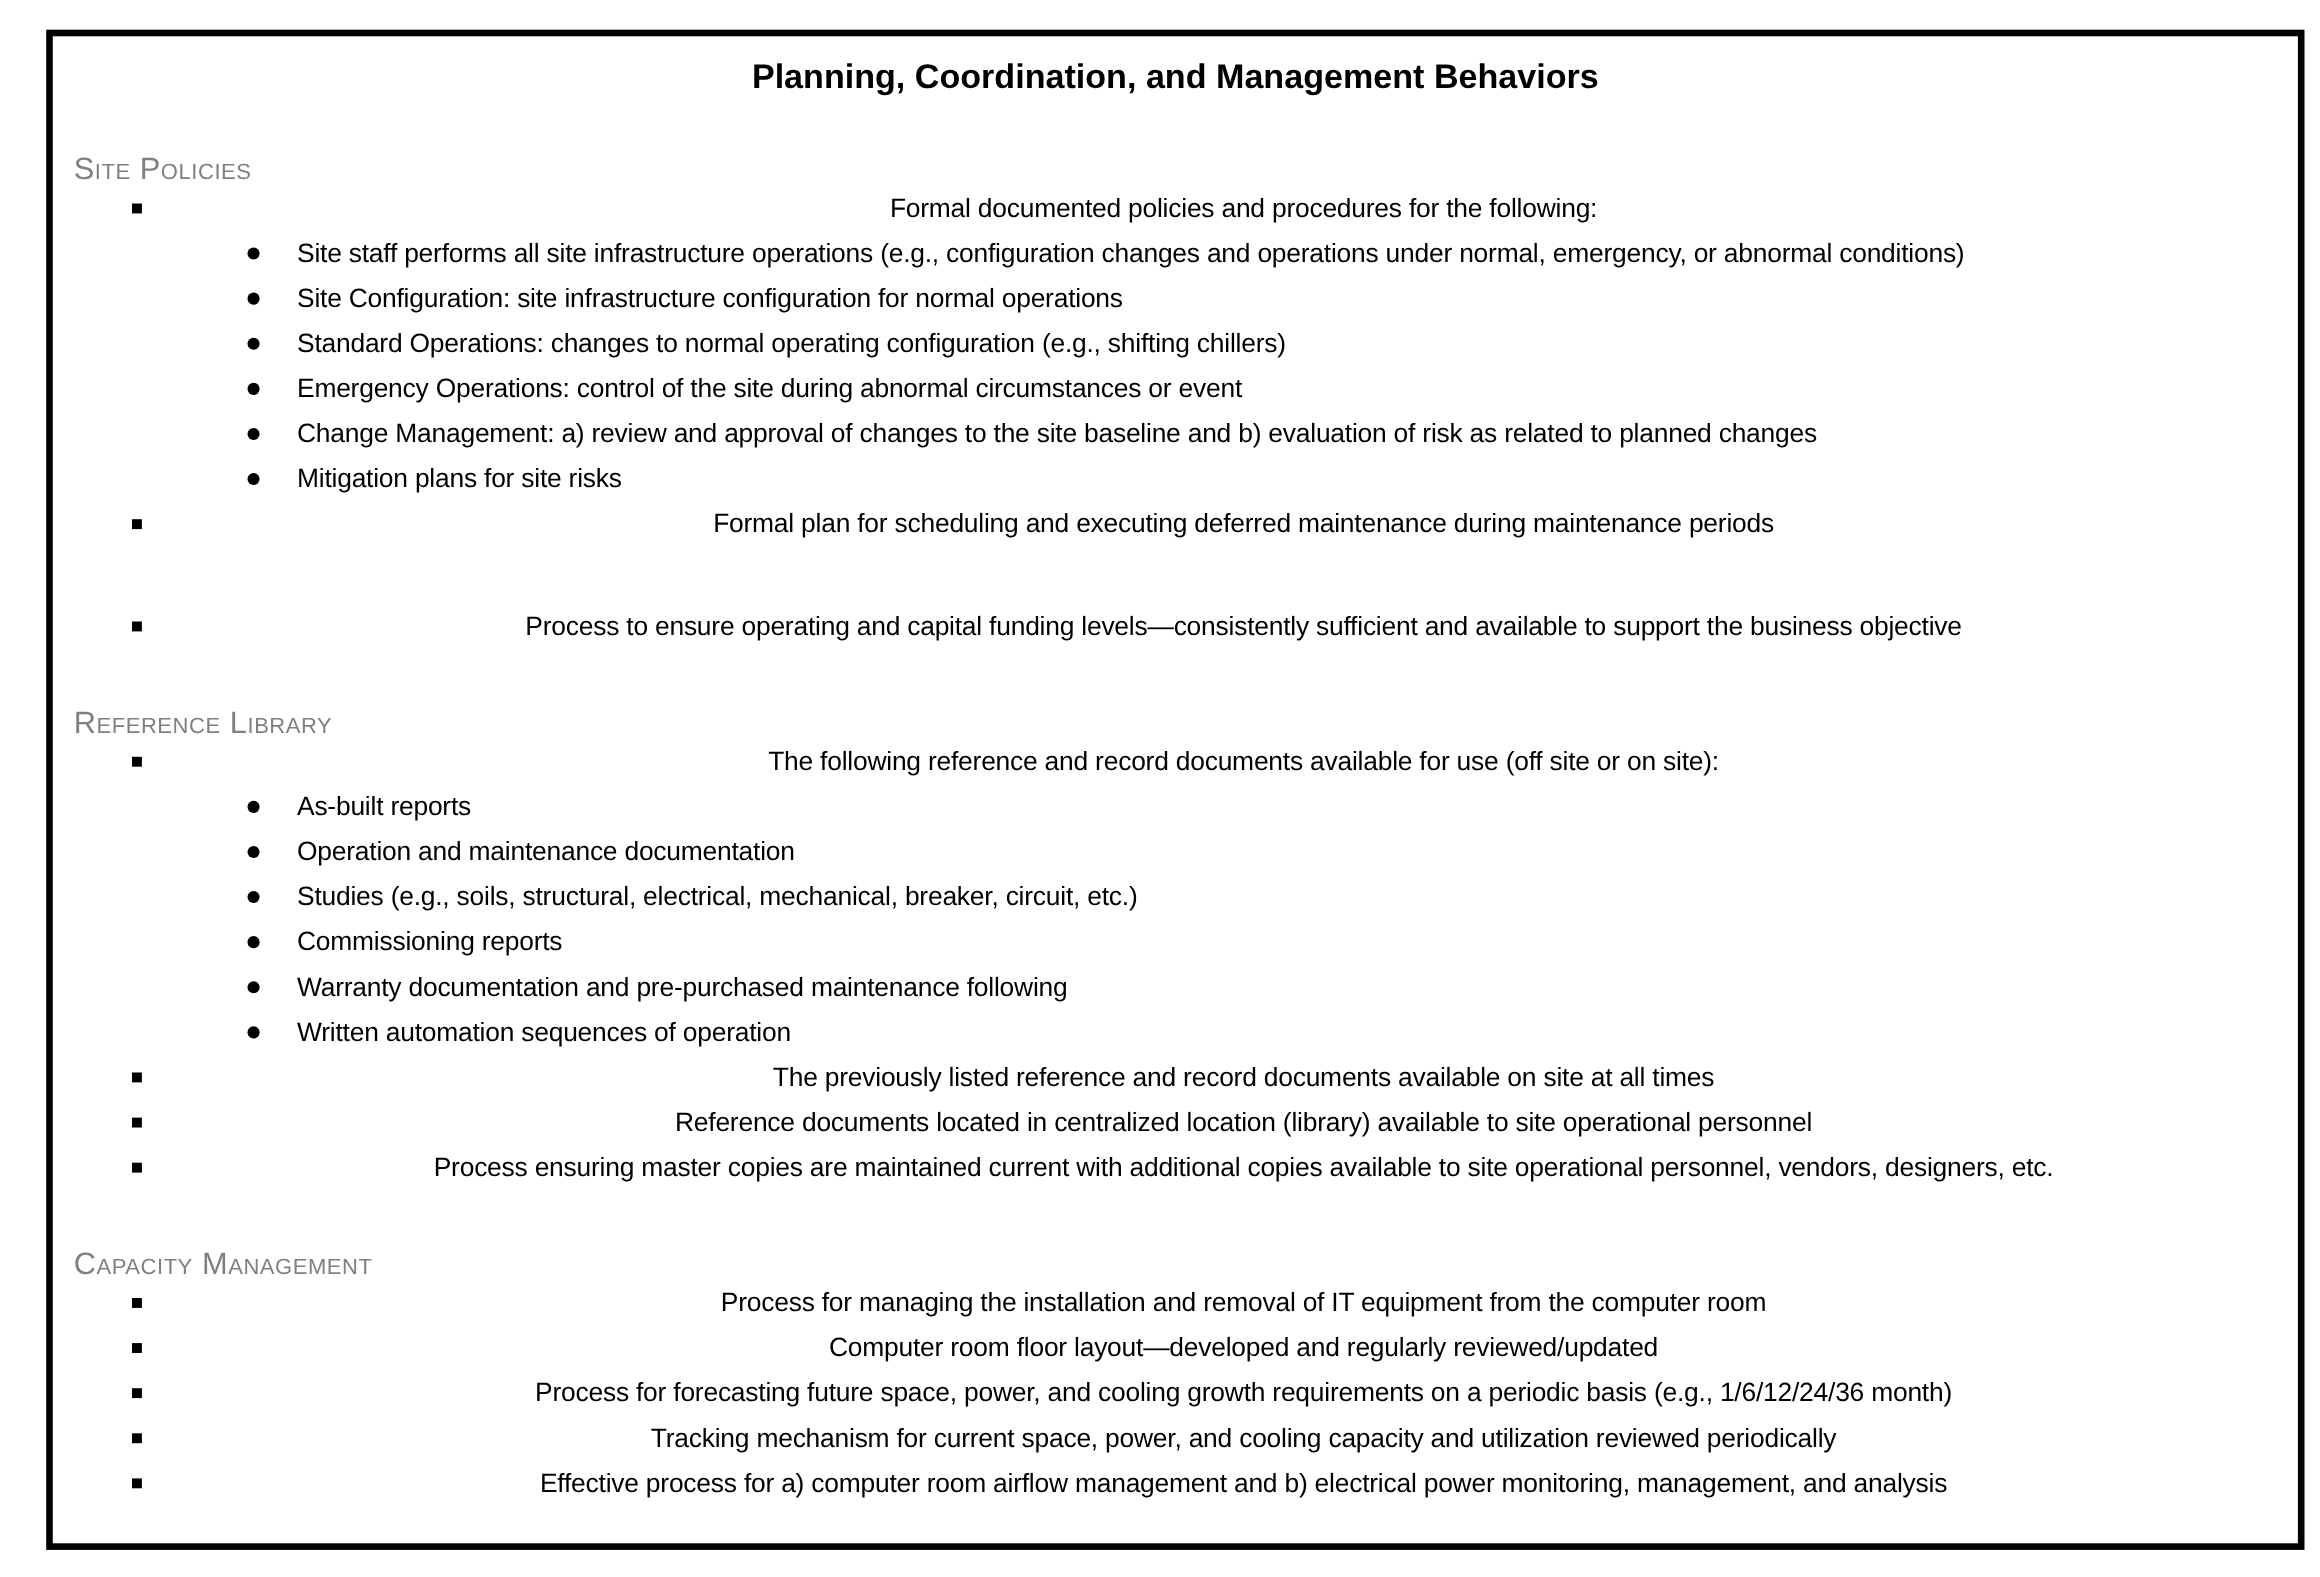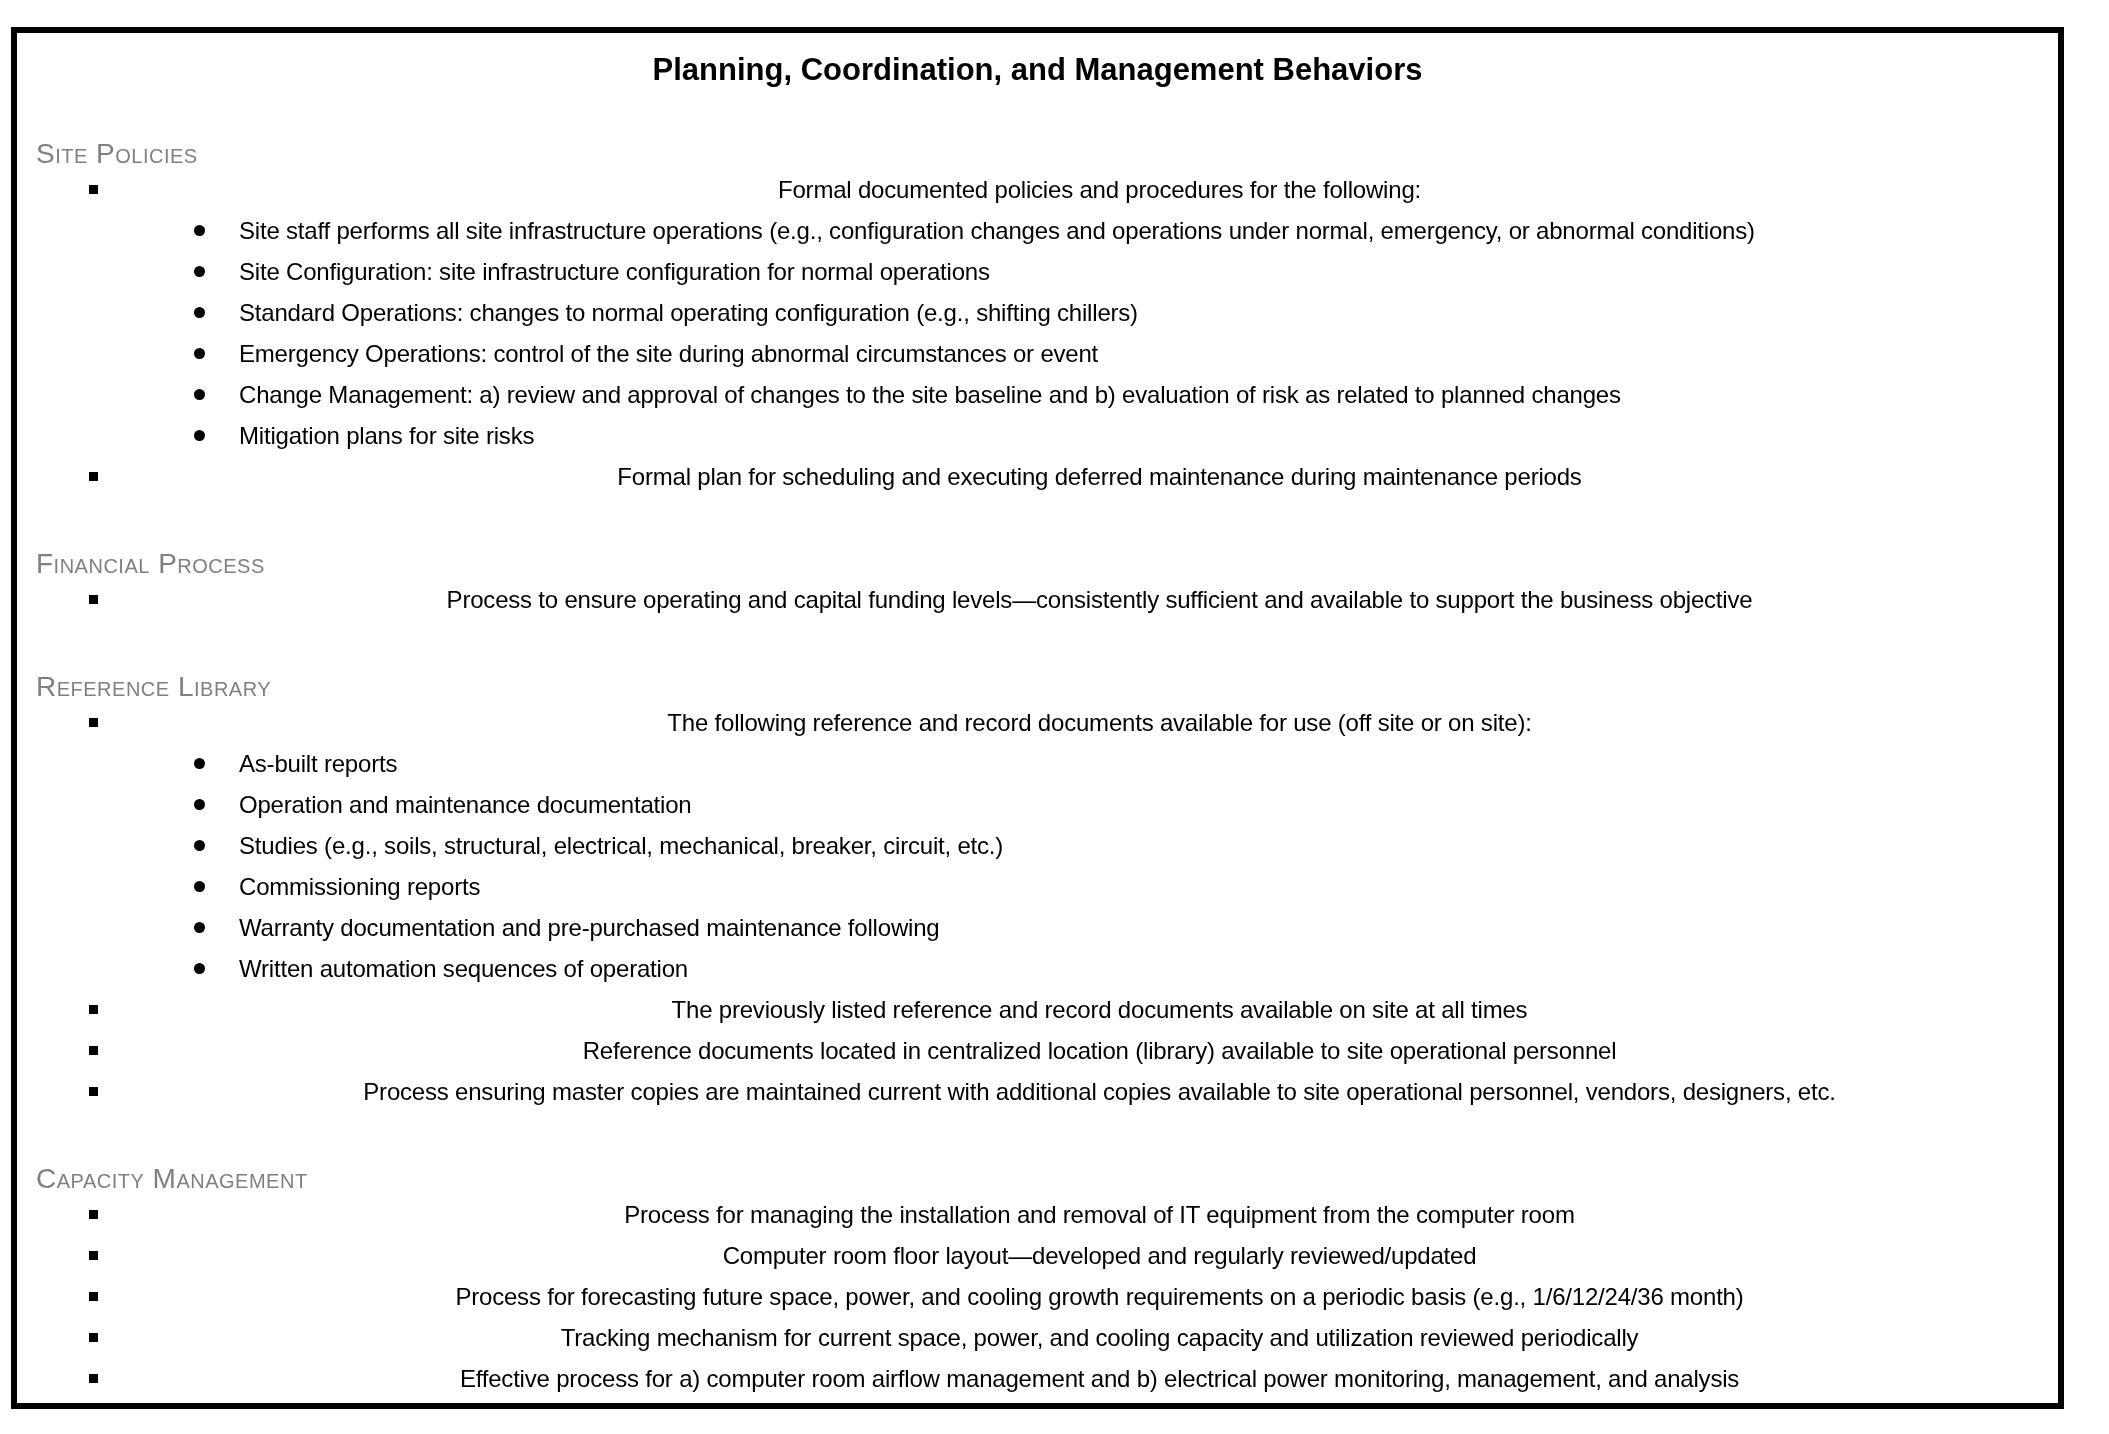--- a/index.html
+++ b/index.html
@@ -11,21 +11,21 @@
     position: relative;
     width: 2109px;
     height: 1434px;
     background: var(--bg, #ffffff);
     font-family: "Liberation Sans", sans-serif;
     color: var(--text, #000000);
     overflow: hidden;
   }
   .frame {
     position: absolute;
-    left: 11px;
+    left: 42px;
     top: 27px;
     width: 2053px;
     height: 1382px;
     border: 6px solid var(--border, #000000);
     box-sizing: border-box;
     overflow: hidden;
   }
   .doc-title {
     margin: 20px 0 0 0;
     text-align: center;
@@ -93,21 +93,20 @@
             <li class="item level2"><span class="bullet"></span><span>Site staff performs all site infrastructure operations (e.g., configuration changes and operations under normal, emergency, or abnormal conditions)</span></li>
             <li class="item level2"><span class="bullet"></span><span>Site Configuration: site infrastructure configuration for normal operations</span></li>
             <li class="item level2"><span class="bullet"></span><span>Standard Operations: changes to normal operating configuration (e.g., shifting chillers)</span></li>
             <li class="item level2"><span class="bullet"></span><span>Emergency Operations: control of the site during abnormal circumstances or event</span></li>
             <li class="item level2"><span class="bullet"></span><span>Change Management: a) review and approval of changes to the site baseline and b) evaluation of risk as related to planned changes</span></li>
             <li class="item level2"><span class="bullet"></span><span>Mitigation plans for site risks</span></li>
             <li class="item level1"><span class="bullet"></span><span>Formal plan for scheduling and executing deferred maintenance during maintenance periods</span></li>
           </ul>
         </section>
         <section class="section">
-          <h2 class="section-heading">Financial Process</h2>
           <ul class="item-list">
             <li class="item level1"><span class="bullet"></span><span>Process to ensure operating and capital funding levels—consistently sufficient and available to support the business objective</span></li>
           </ul>
         </section>
         <section class="section">
           <h2 class="section-heading">Reference Library</h2>
           <ul class="item-list">
             <li class="item level1"><span class="bullet"></span><span>The following reference and record documents available for use (off site or on site):</span></li>
             <li class="item level2"><span class="bullet"></span><span>As-built reports</span></li>
             <li class="item level2"><span class="bullet"></span><span>Operation and maintenance documentation</span></li>

